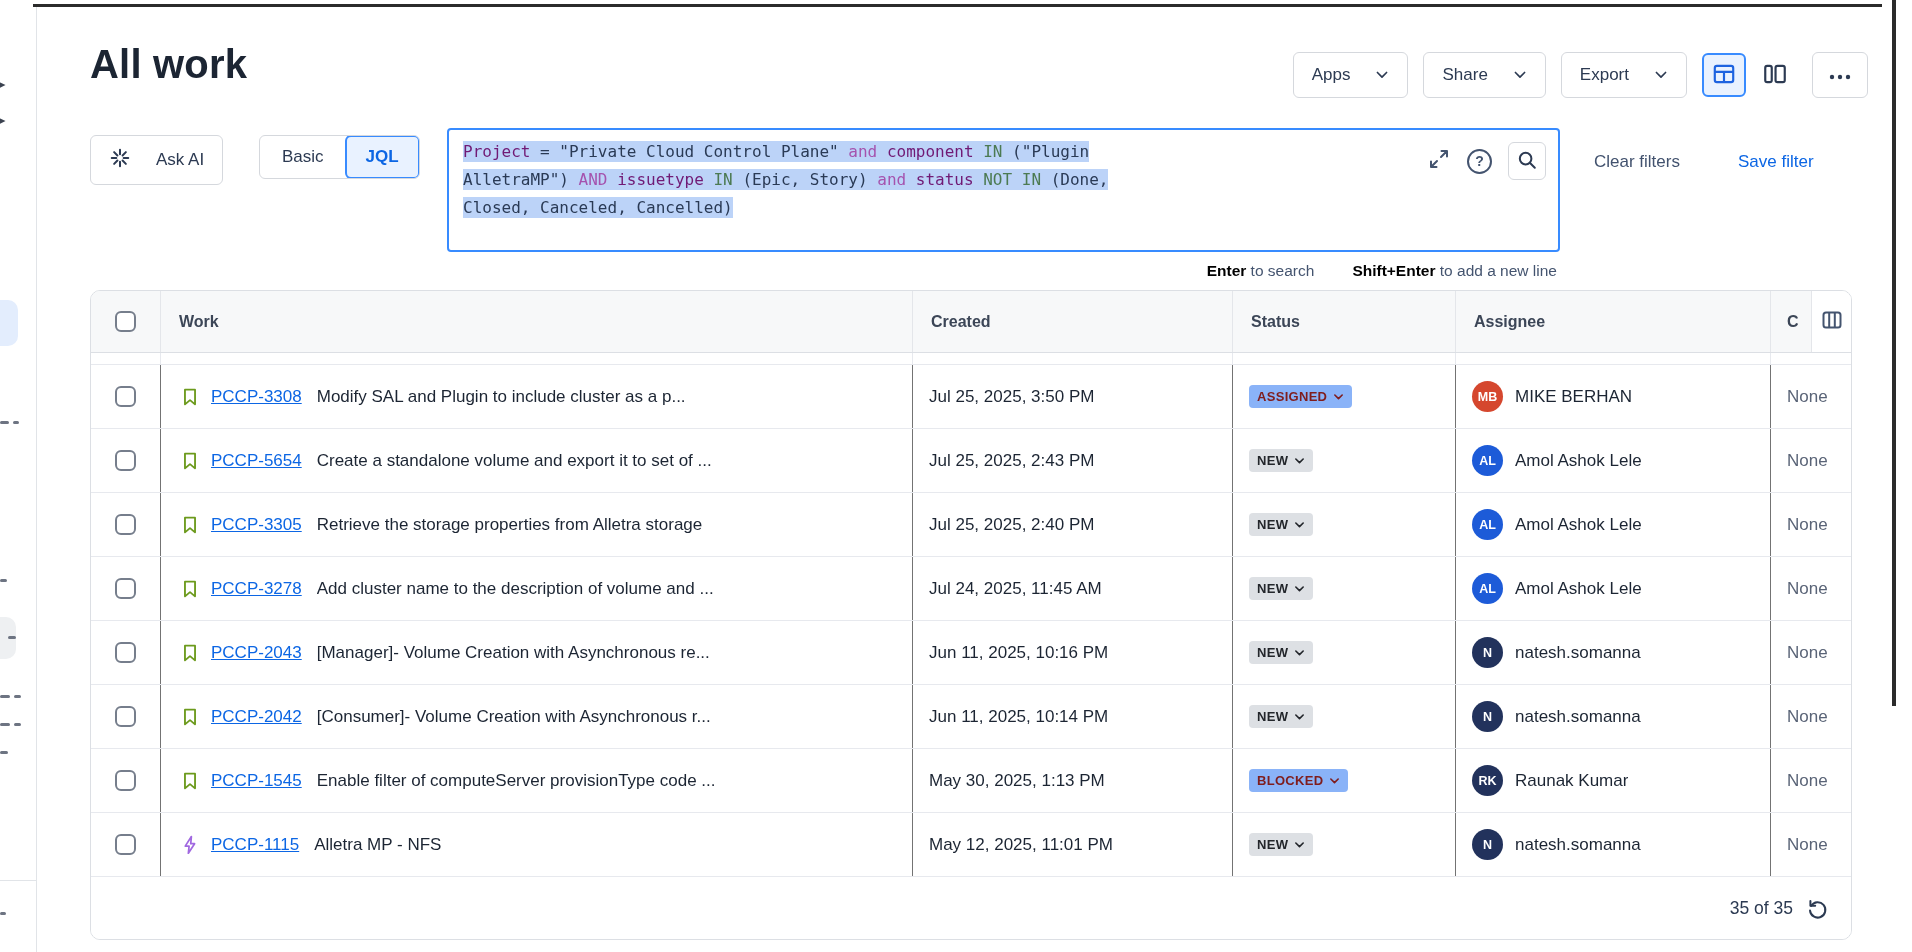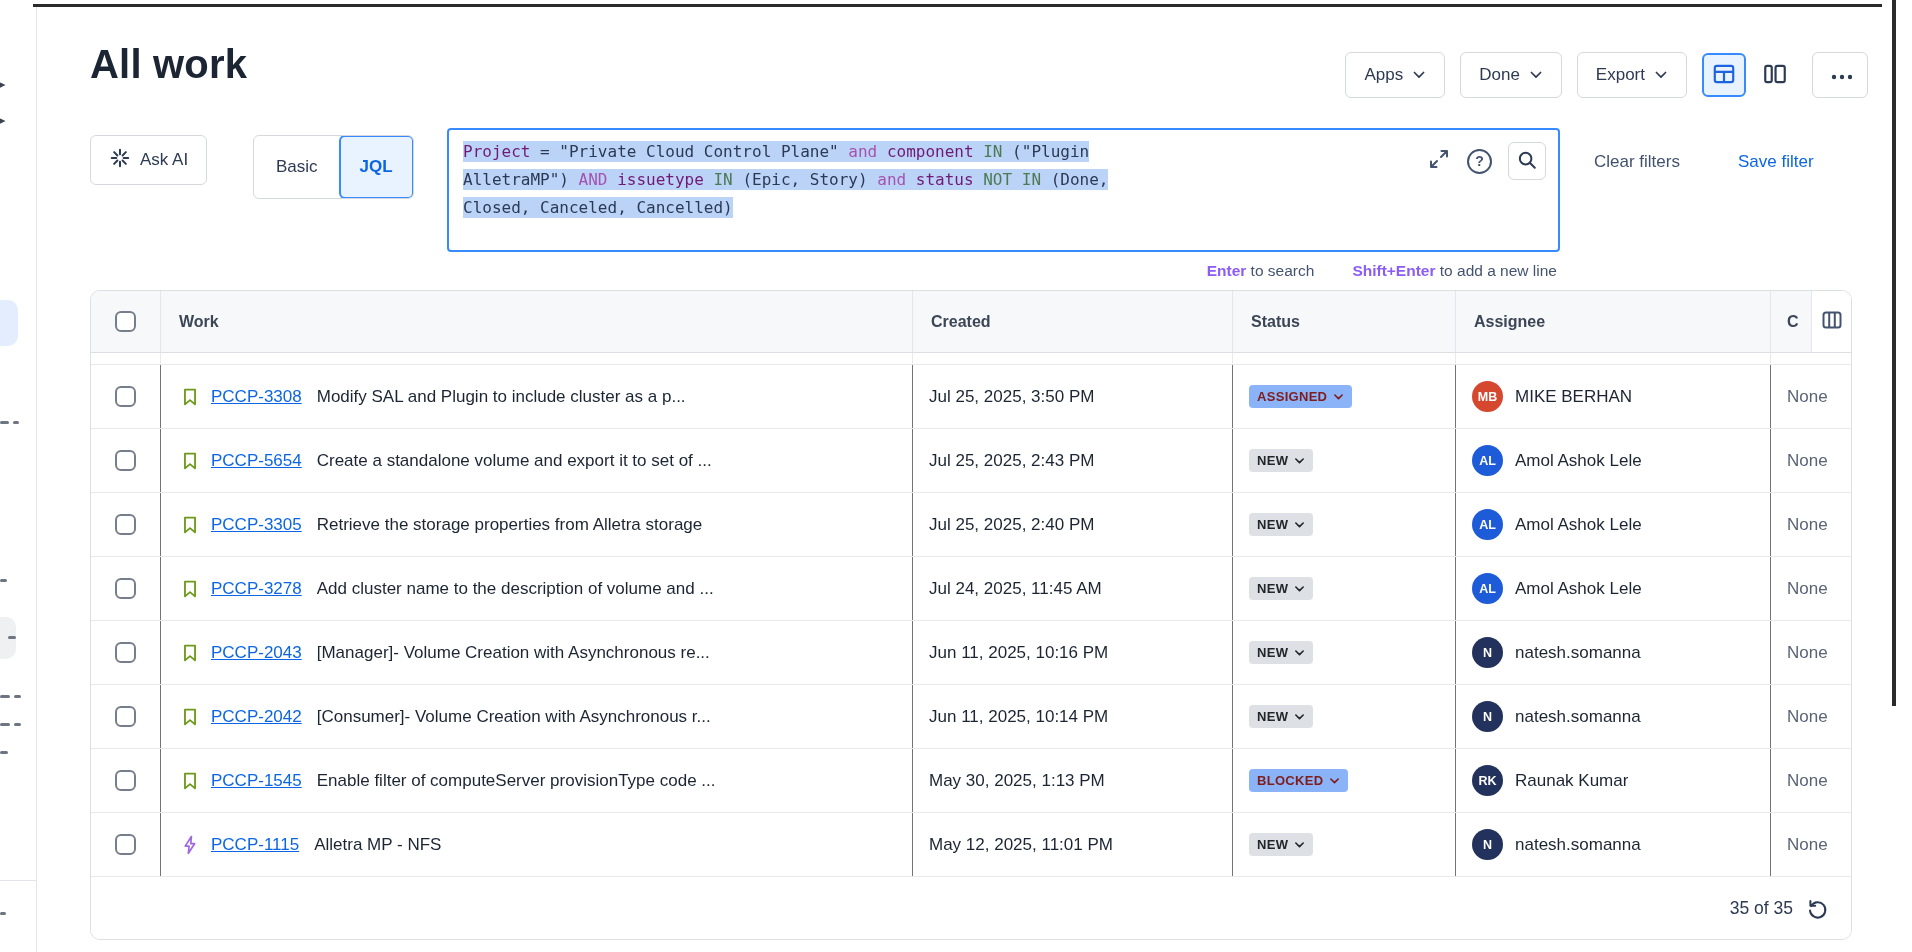--- a/index.html
+++ b/index.html
@@ -17,31 +17,31 @@
   .sb-dash { position:absolute; left:0; height:3px; background:#6d7482; border-radius:2px; }
   .sb-pill-blue { position:absolute; left:-20px; top:293px; width:38px; height:46px; border-radius:10px; background:#e3edfd; }
   .sb-pill-gray { position:absolute; left:-20px; top:610px; width:36px; height:42px; border-radius:10px; background:#eef0f2; }
   .sb-bottom-line { position:absolute; left:0; top:873px; width:37px; height:1px; background:#e1e4e8; }
 
   
   .page-title { position:absolute; left:90px; top:42px; font-size:40px; font-weight:800; letter-spacing:.2px; color:#1c2533; }
 
   
   .actions { position:absolute; top:52px; right:44px; height:46px; display:flex; align-items:center; gap:15px; }
-  .btn { display:inline-flex; align-items:center; justify-content:flex-start; gap:9px; height:46px; padding:0 18px;
+  .btn { display:inline-flex; align-items:center; justify-content:center; gap:25px; height:46px; padding:0 18px;
          background:#fff; border:1px solid #d5d8dd; border-radius:6px; font-size:17px; font-weight:500; color:#2c3a52; cursor:pointer; }
   .chev svg { display:block; }
   .view-group { display:flex; align-items:center; gap:7px; }
   .icon-btn { width:44px; height:44px; display:flex; align-items:center; justify-content:center; border-radius:6px; background:transparent; border:1px solid transparent; cursor:pointer; }
   .icon-btn.selected { border:2px solid #388bff; background:#e9f2ff; }
   .more-btn { width:56px; }
 
   
   .askai-btn { position:absolute; left:90px; top:135px; height:50px; }
-  .segmented { position:absolute; left:253px; top:135px; height:64px; display:flex; align-items:stretch; border:1px solid #d5d8dd; border-radius:6px; background:#fff; overflow:hidden; }
+  .segmented { position:absolute; left:259px; top:135px; height:44px; display:flex; align-items:stretch; border:1px solid #d5d8dd; border-radius:6px; background:#fff; overflow:hidden; }
   .seg-basic { display:flex; align-items:center; padding:0 22px; font-size:17px; font-weight:500; color:#2c3a52; cursor:pointer; }
   .seg-jql { display:flex; align-items:center; padding:0 19px; margin:-1px; font-size:17px; font-weight:600; color:#0c66e4;
              background:#e9f2ff; border:2px solid #388bff; border-radius:6px; cursor:pointer; }
 
   
   .jql-box { position:absolute; left:447px; top:128px; width:1113px; height:124px; background:#fff;
              border:2px solid #388bff; border-radius:4px; padding:8px 0 8px 14px; cursor:text; }
   .jql-line { font-family:"DejaVu Sans Mono", monospace; font-size:16px; line-height:28px; white-space:pre; }
   .jql-sel { background:#bcd3f8; padding:1px 0; }
   .tok-field { color:#701a75; }
@@ -50,21 +50,21 @@
   .tok-plain { color:#2a3a55; }
   .jql-icons { position:absolute; top:12px; right:12px; display:flex; align-items:center; gap:16px; }
   .help-circle { width:25px; height:25px; border:2px solid #44546f; border-radius:50%; display:flex; align-items:center; justify-content:center;
                  font-size:14px; font-weight:700; color:#44546f; cursor:pointer; }
   .search-btn { width:38px; height:38px; border:1px solid #d5d8dd; border-radius:6px; background:#fff; display:flex; align-items:center; justify-content:center; cursor:pointer; }
 
   .clear-filters { position:absolute; left:1594px; top:152px; font-size:17px; font-weight:500; color:#42526e; cursor:pointer; }
   .save-filter { position:absolute; left:1738px; top:152px; font-size:17px; font-weight:500; color:#0c66e4; cursor:pointer; }
 
   .hint-row { position:absolute; left:447px; top:262px; width:1110px; text-align:right; font-size:15.5px; color:#44546f; }
-  .hint-row b { color:#8b5cf6; font-weight:700; }
+  .hint-row b { color:#000000; font-weight:700; }
   .hint-gap { display:inline-block; width:38px; }
 
   
   .work-table { position:absolute; left:90px; top:290px; width:1762px; height:650px; border:1px solid #dcdfe4; border-radius:10px; overflow:hidden; background:#fff; }
   .t-grid { display:grid; grid-template-columns:70px 752px 320px 223px 315px 1fr; }
   .t-header { height:62px; background:#f7f8f9; border-bottom:1px solid #dcdfe4; }
   .t-header .hcell { display:flex; align-items:center; font-size:16px; font-weight:700; color:#3c4657; border-right:1px solid #e4e6ea; padding-left:18px; overflow:hidden; }
   .t-header .hcell.c-check { justify-content:center; padding-left:0; }
   .t-header .hcell.c-last { padding:0; border-right:none; display:flex; }
   .h-extra-label { flex:1; display:flex; align-items:center; padding-left:16px; overflow:hidden; white-space:nowrap; }
@@ -126,21 +126,21 @@
   <div class="actions">
     <button class="btn">
       <span>Apps</span>
       <span class="chev">
         <svg width="14" height="10" viewBox="0 0 16 12">
             <path d="M2.5 3l5.5 5.5L13.5 3" fill="none" stroke="#2c3a52" stroke-width="2" stroke-linecap="round" stroke-linejoin="round"></path>
           </svg>
       </span>
     </button>
     <button class="btn">
-      <span>Done</span>
+      <span>Share</span>
       <span class="chev">
         <svg width="14" height="10" viewBox="0 0 16 12">
             <path d="M2.5 3l5.5 5.5L13.5 3" fill="none" stroke="#2c3a52" stroke-width="2" stroke-linecap="round" stroke-linejoin="round"></path>
           </svg>
       </span>
     </button>
     <button class="btn">
       <span>Export</span>
       <span class="chev">
         <svg width="14" height="10" viewBox="0 0 16 12">

